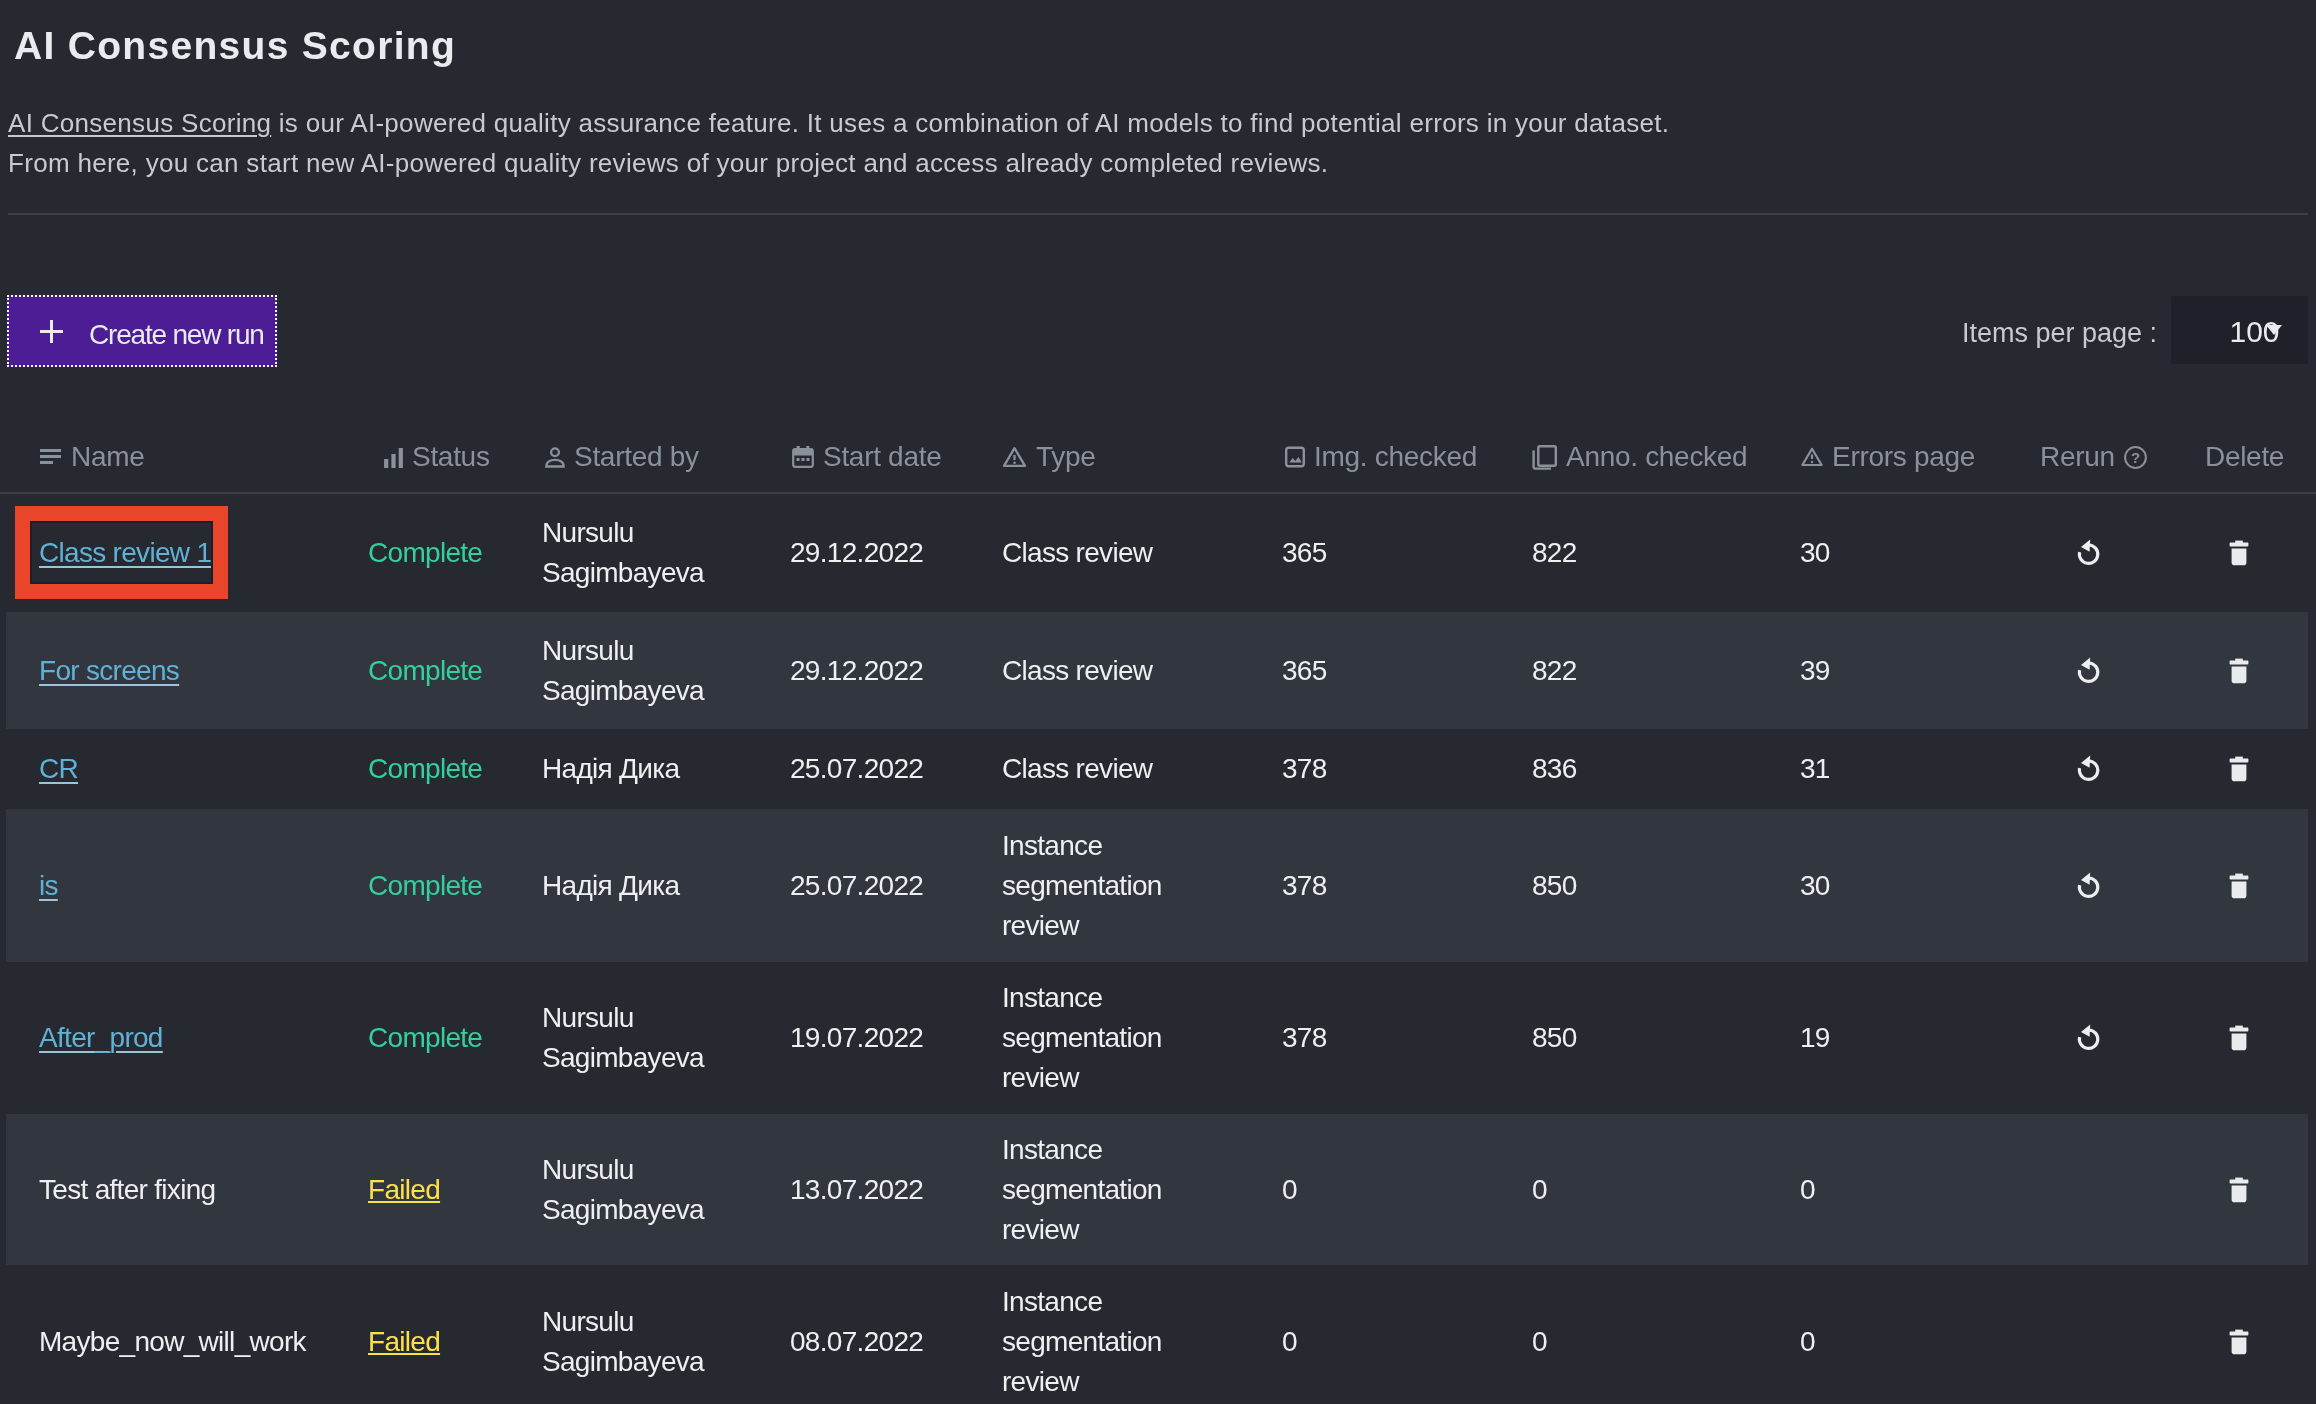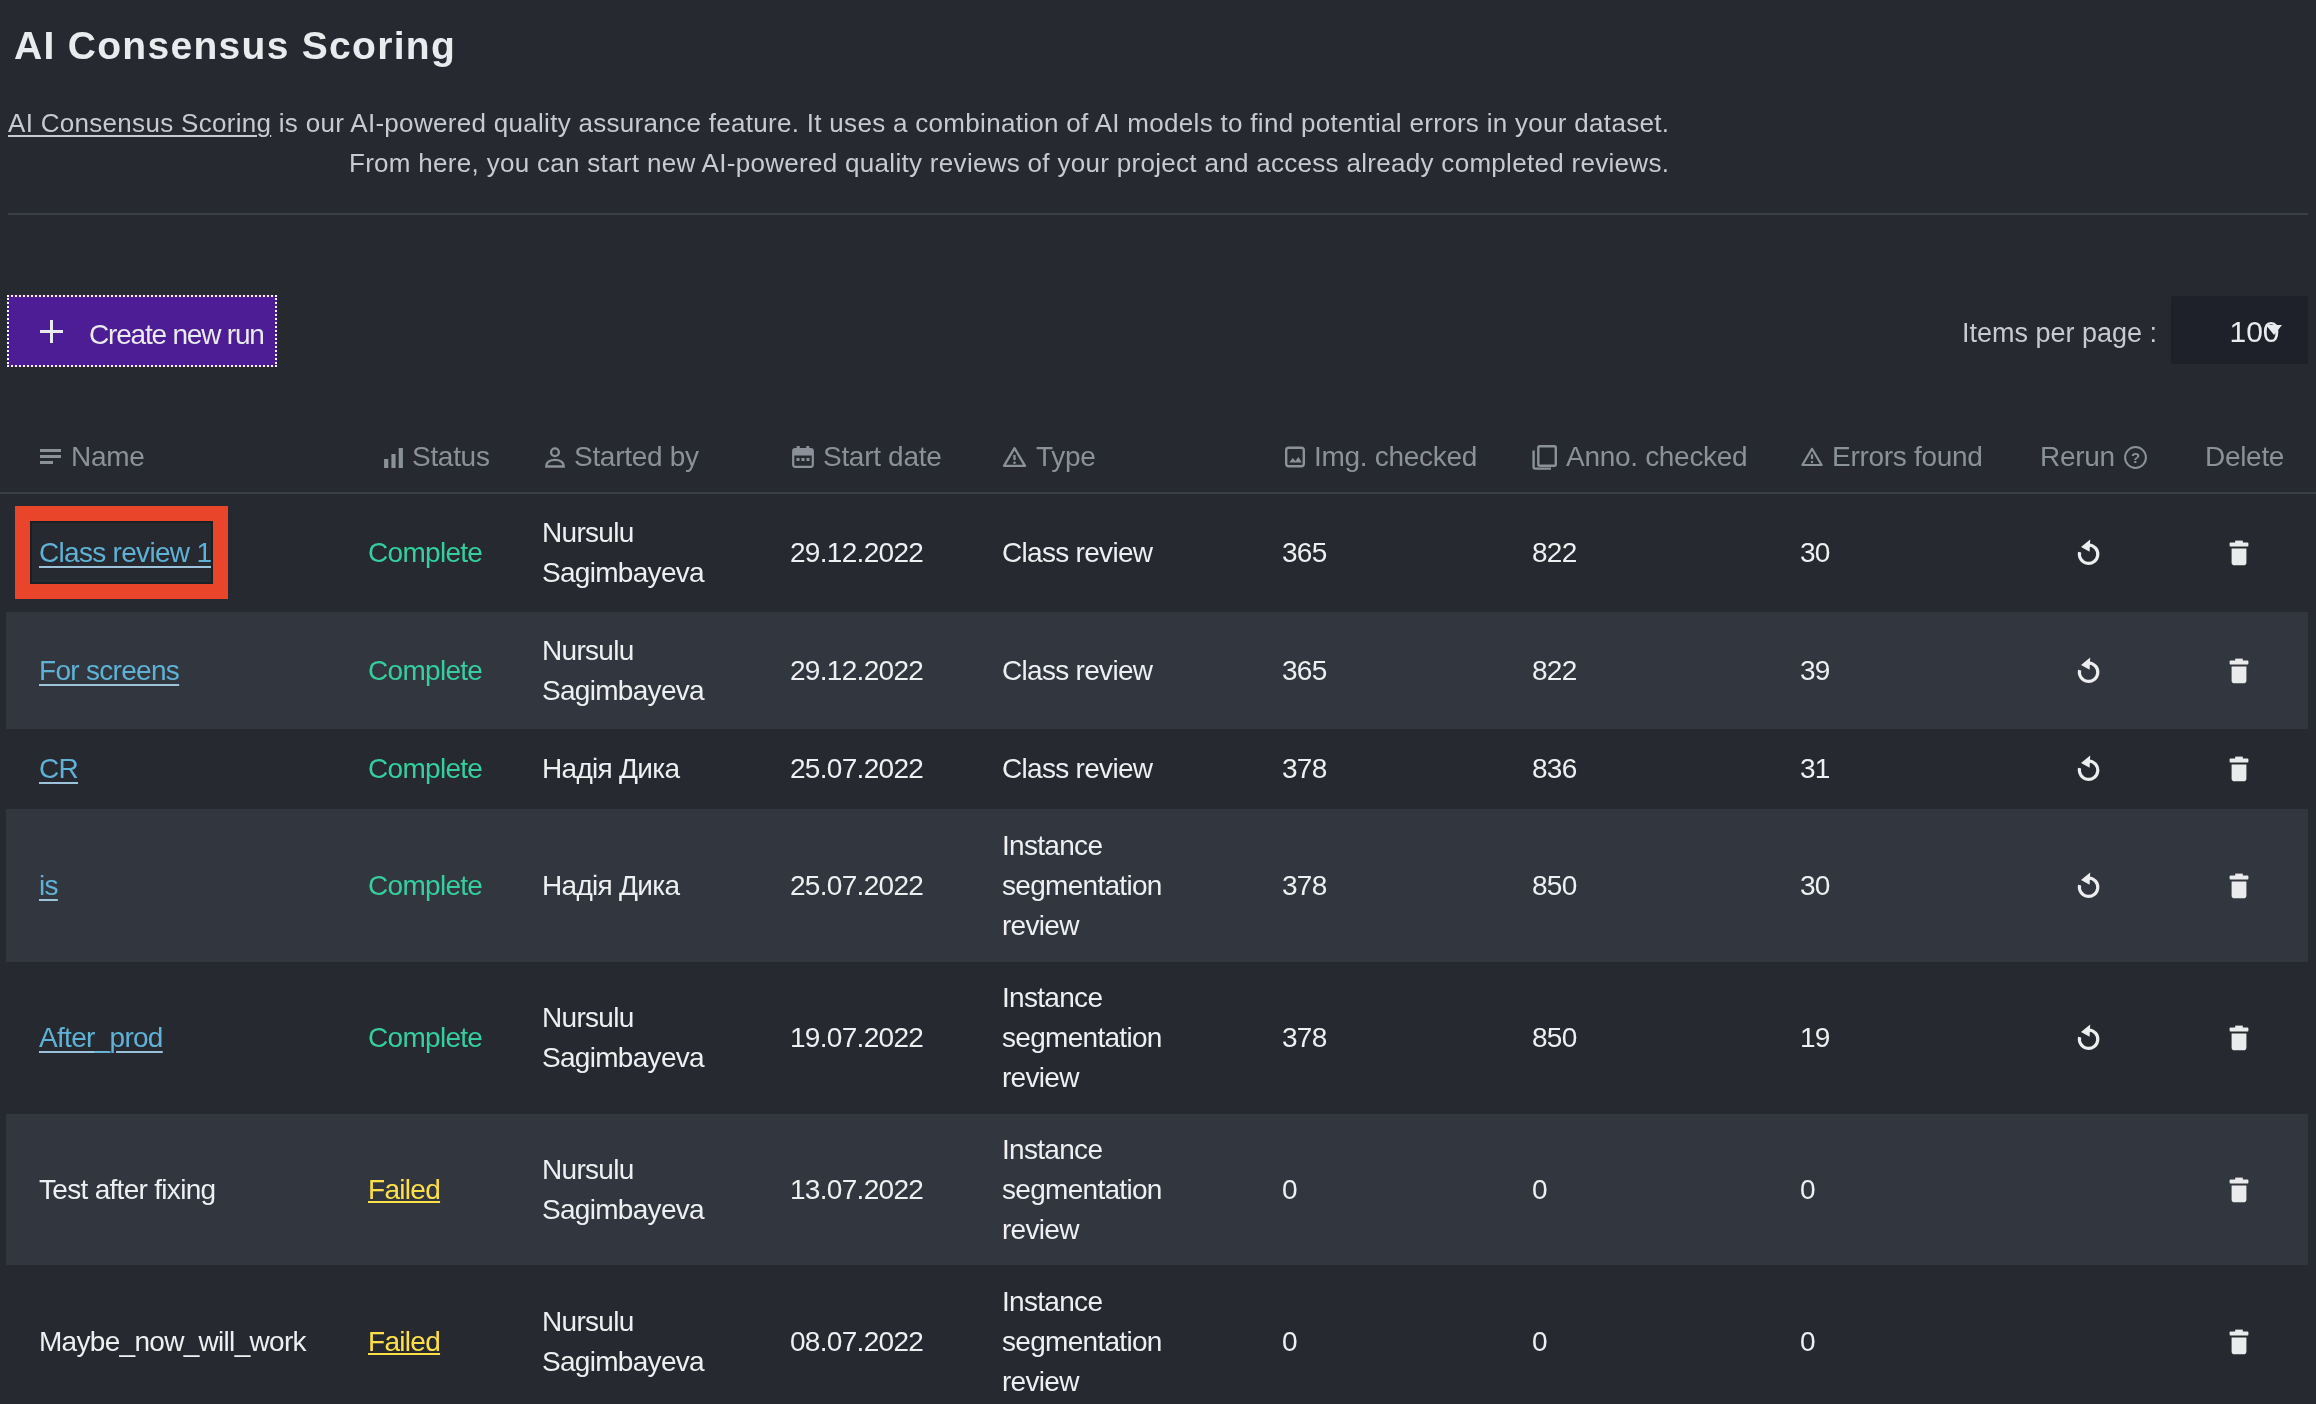--- a/index.html
+++ b/index.html
@@ -9,21 +9,21 @@
     background:#26292f;
     font-family:"Liberation Sans", sans-serif;
     color:#edeff1;
     overflow:hidden;
   }
   h1 {
     position:absolute; left:14px; top:24px;
     font-size:39px; font-weight:bold; color:#e9ebee;
     letter-spacing:1.3px;
   }
-  .desc { position:absolute; left:8px; top:103px; font-size:26px; color:#c7cbd1; letter-spacing:0.3px;text-align:right; }
+  .desc { position:absolute; left:8px; top:103px; font-size:26px; color:#c7cbd1; letter-spacing:0.3px; }
   .desc .ln { height:40px; line-height:40px; }
   .desc u { text-decoration:underline; text-underline-offset:3px; text-decoration-thickness:2px; }
   .divider1 { position:absolute; left:8px; right:8px; top:213px; height:2px; background:#3a3e45; }
 
   .btn {
     position:absolute; left:7px; top:295px; width:270px; height:72px;
     border:2px dotted #ffffff; background:#4c1d95;
     display:flex; align-items:center;
   }
   .btn svg { flex:none; } .btn .plus { margin-left:29px; }
@@ -153,21 +153,21 @@
         <path d="M1.6 5.5 V22 a1.6 1.6 0 0 0 1.6 1.6 H19" fill="none" stroke="#8b9199" stroke-width="2.4"></path>
       </svg>
       <span>Anno. checked</span>
     </div>
     <div class="h" style="left:1801px;">
       <svg width="22" height="20" viewBox="0 0 22 20">
         <path d="M11 1.8 L20.6 18 H1.4 Z" fill="none" stroke="#8b9199" stroke-width="2.2" stroke-linejoin="round"></path>
         <path d="M11 7.5 v4.5" stroke="#8b9199" stroke-width="2.2"></path>
         <circle cx="11" cy="15" r="1.2" fill="#8b9199"></circle>
       </svg>
-      <span>Errors found</span>
+      <span>Errors page</span>
     </div>
     <div class="h" style="left:2040px;">
       <span>Rerun</span>
       <svg width="23" height="23" viewBox="0 0 23 23">
         <circle cx="11.5" cy="11.5" r="10.4" fill="none" stroke="#8b9199" stroke-width="2"></circle>
         <text x="11.5" y="17" text-anchor="middle" font-size="15" font-weight="bold" fill="#8b9199" font-family="Liberation Sans">?</text>
       </svg>
     </div>
     <div class="h" style="left:2205px;">
       <span>Delete</span>

